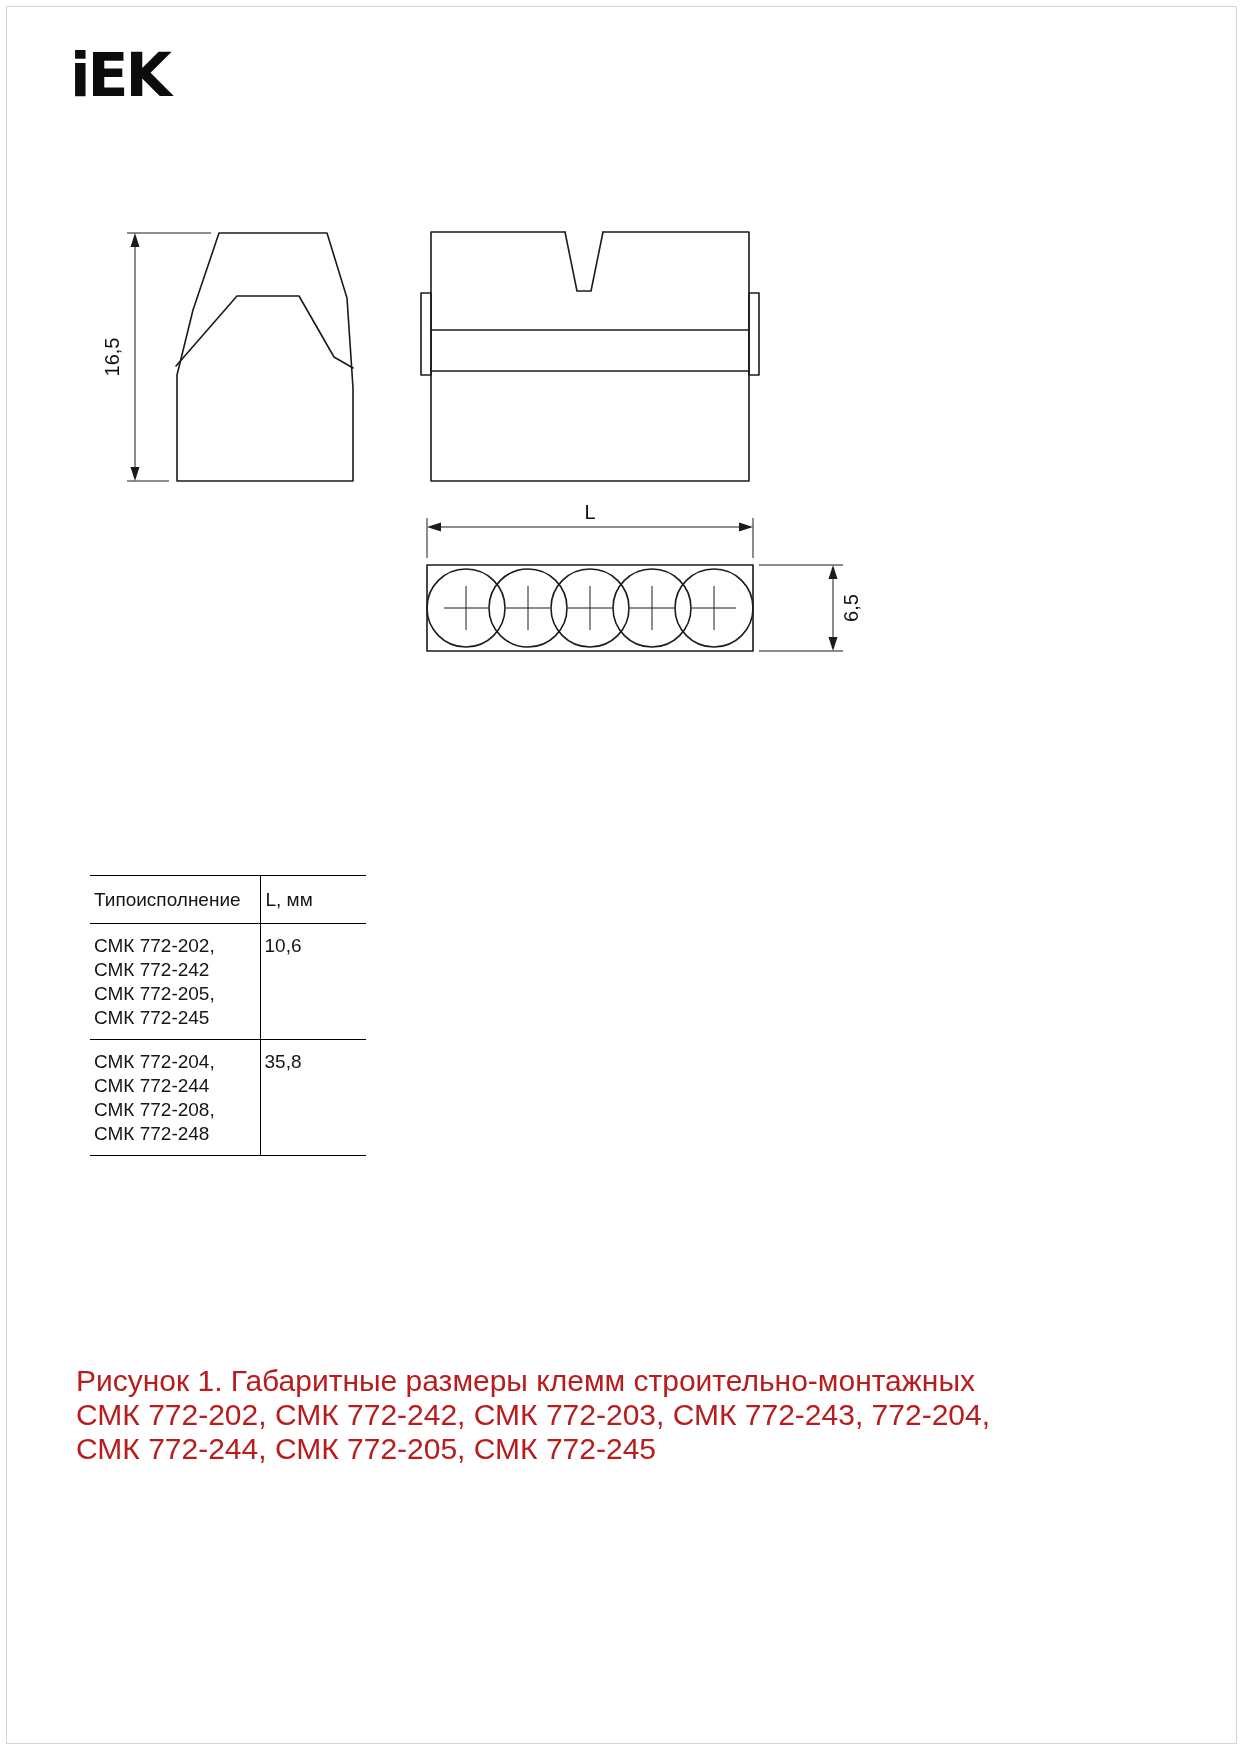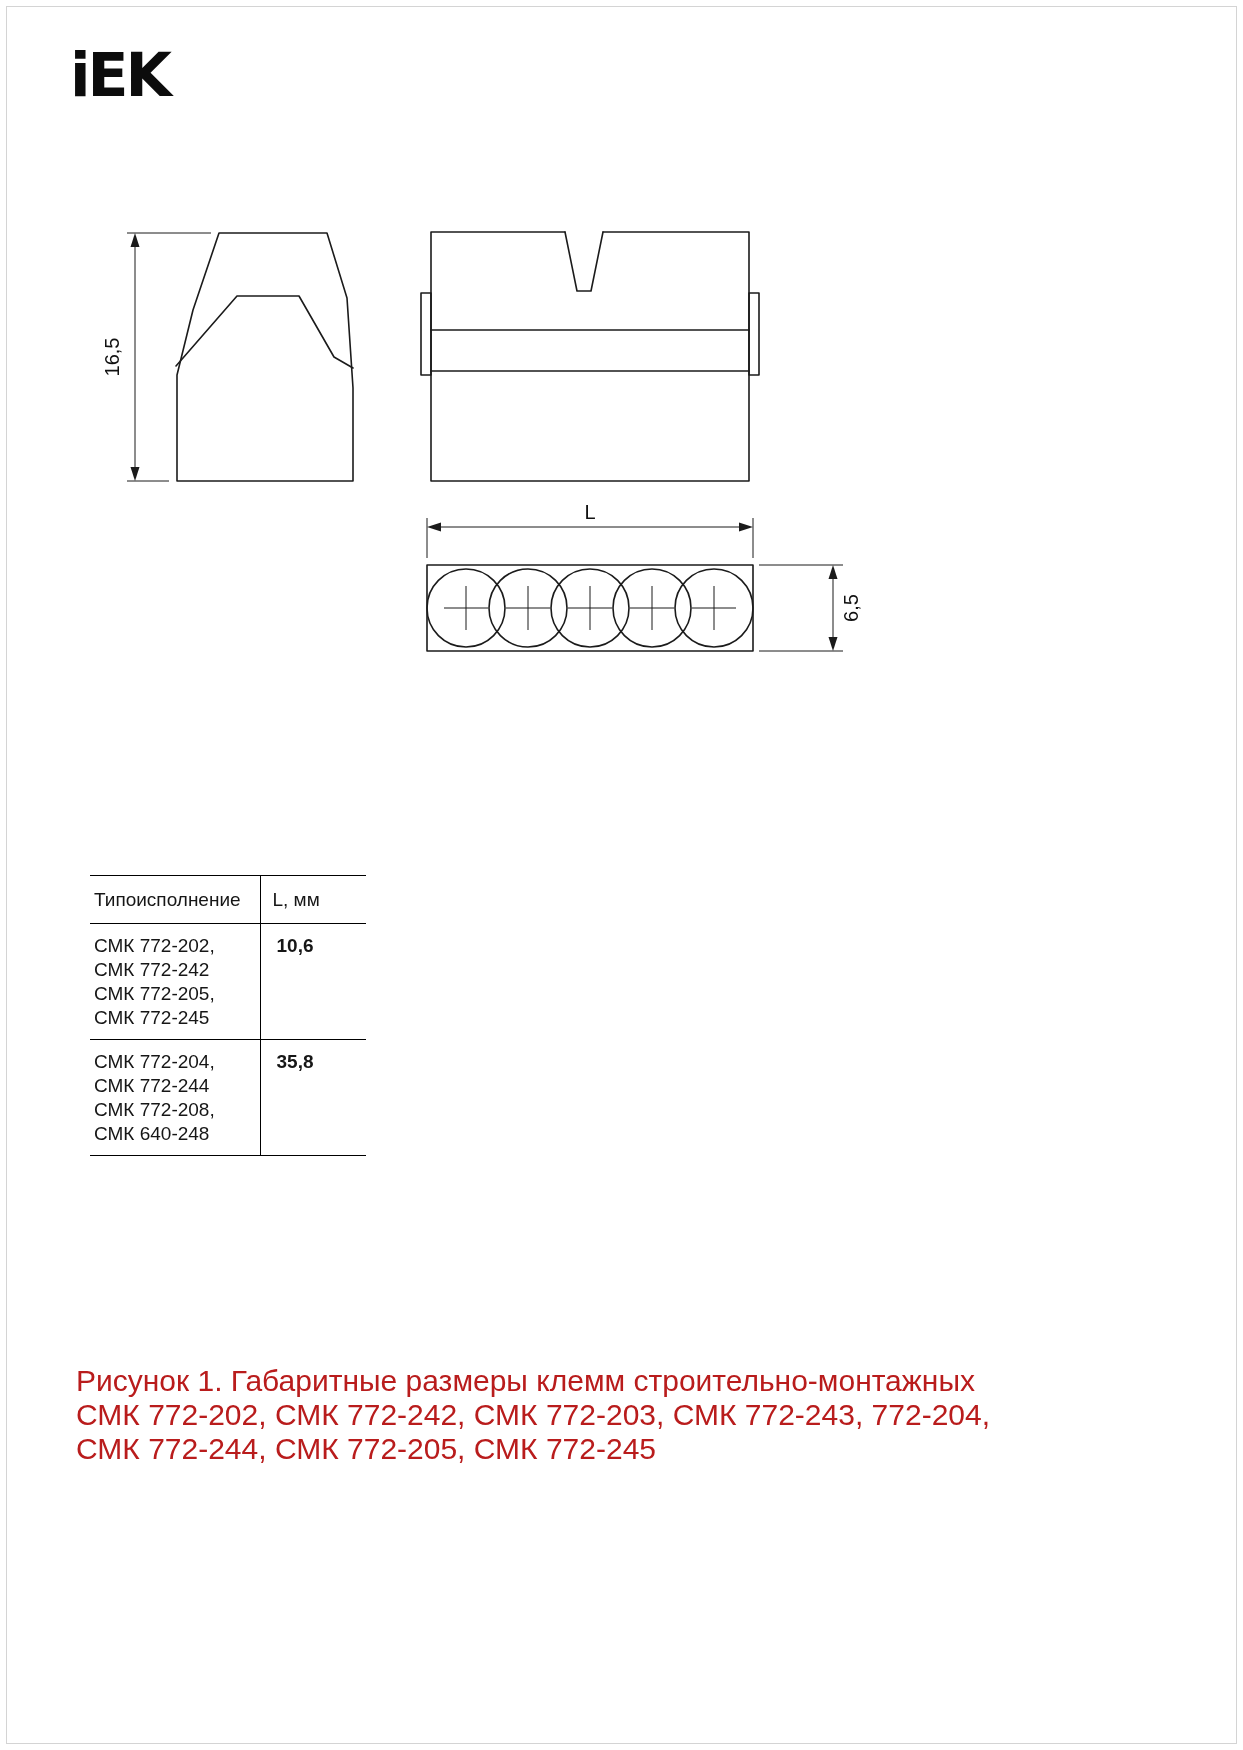--- a/index.html
+++ b/index.html
@@ -27,26 +27,26 @@
     border-collapse:collapse; width:276px; table-layout:fixed;
   }
   table.dims th, table.dims td {
     text-align:left; vertical-align:top; font-size:19px; font-weight:normal; color:#161616;
   }
   table.dims th:first-child, table.dims td:first-child { border-right:1.5px solid #000; }
   table.dims thead th {
     border-top:1.5px solid #000; border-bottom:1.5px solid #000;
     padding:13px 0 12px 4px;
   }
-  table.dims thead th.col2 { padding-left:12px; }
+  table.dims thead th.col2 { padding-left:5px; }
   table.dims tbody td {
     border-bottom:1.5px solid #000;
     padding:10px 0 9px 4px; line-height:24px;
   }
-  table.dims tbody td.val { padding-left:16px;font-weight:bold; }
+  table.dims tbody td.val { padding-left:4px; }
 
   .caption {
     position:absolute; left:76px; top:1364px; width:945px;
     font-size:30px; line-height:34px; color:#b91c1c;
   }
 </style>
 </head>
 <body>
 
 <div class="frame"></div>
@@ -132,20 +132,20 @@
         <div>СМК 772-205,</div>
         <div>СМК 772-245</div>
       </td>
       <td class="val">10,6</td>
     </tr>
     <tr>
       <td>
         <div>СМК 772-204,</div>
         <div>СМК 772-244</div>
         <div>СМК 772-208,</div>
-        <div>СМК 640-248</div>
+        <div>СМК 772-248</div>
       </td>
       <td class="val">35,8</td>
     </tr>
   </tbody>
 </table>
 
 <p class="caption">Рисунок 1. Габаритные размеры клемм строительно-монтажных СМК 772-202, СМК 772-242, СМК 772-203, СМК 772-243, 772-204, СМК 772-244, СМК 772-205, СМК 772-245</p>
 
 </body></html>

